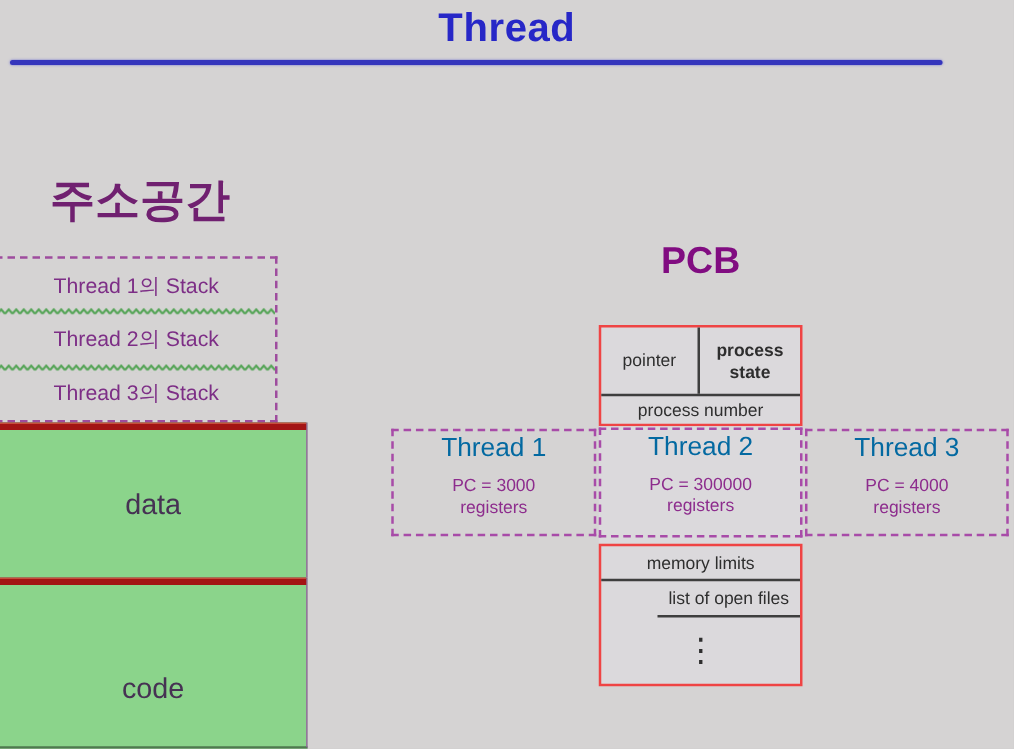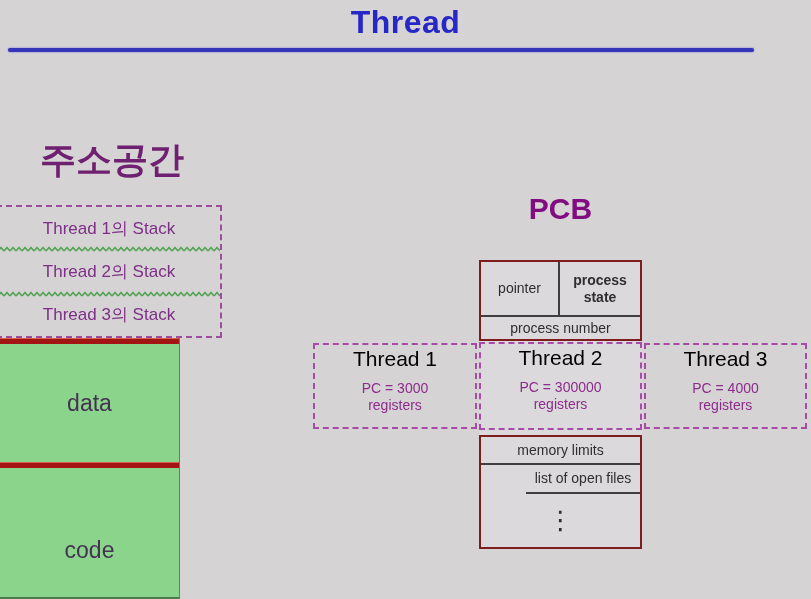--- a/index.html
+++ b/index.html
@@ -12,50 +12,50 @@
   .title-underline{position:absolute;left:8px;top:48px;width:746px;height:4px;background:#3535bc;border-radius:2px;
                    box-shadow:0 0 2px #6a6ad0;}
 
   
   .addr-heading{position:absolute;left:40px;top:136px;font-size:36px;font-weight:bold;color:#702070;}
   .stack-box{position:absolute;left:-4px;top:205px;width:226px;height:133px;border:2px dashed #9e4c9e;box-sizing:border-box;}
   .stack-row{height:43px;display:flex;align-items:center;justify-content:center;
              font-size:17px;color:#7d2e86;}
   .zigzag{position:absolute;left:0;width:100%;height:7px;}
 
-  .seg{position:absolute;left:0;width:180px;box-sizing:border-box;background:#8bd48b;
+  .seg{position:absolute;left:0;width:246px;box-sizing:border-box;background:#8bd48b;
        border-right:1px solid #9659a0;display:flex;flex-direction:column;}
   .seg .redbar{height:6px;background:#a31414;box-shadow:0 1px 0 #d4614a inset;}
   .seg .seg-label{flex:1;display:flex;align-items:center;justify-content:center;
                   font-size:23px;color:#463253;}
   .seg-data{top:338px;height:124px;}
   .seg-code{top:462px;height:137px;border-bottom:2px solid #4f7a4f;gap:36px;}
 
   
   .pcb-heading{position:absolute;left:479px;top:192px;width:163px;text-align:center;
                font-size:30px;font-weight:bold;color:#810c81;}
-  .tbl{position:absolute;left:479px;width:163px;box-sizing:border-box;border:2px solid #7f1d1d;background:#dbd9dc;
+  .tbl{position:absolute;left:479px;width:163px;box-sizing:border-box;border:2px solid #ef4444;background:#dbd9dc;
        color:#2e2e2e;font-size:14px;}
   .tbl-top{top:260px;height:81px;display:flex;flex-direction:column;}
   .tbl-row1{height:53px;display:flex;}
   .cell{display:flex;align-items:center;justify-content:center;text-align:center;line-height:1.15;}
   .cell-pointer{width:79px;border-right:2px solid #3e3e3e;box-sizing:border-box;}
   .cell-pstate{flex:1;font-weight:bold;}
   .tbl-row2{flex:1;border-top:2px solid #3e3e3e;display:flex;align-items:center;justify-content:center;}
   .thread-zone{position:absolute;left:479px;top:341px;width:163px;height:94px;background:#dbd9dc;}
   .tbl-bottom{top:435px;height:114px;display:flex;flex-direction:column;}
   .tbl-mem{height:26px;border-bottom:2px solid #3e3e3e;}
   .tbl-files{height:27px;border-bottom:2px solid #3e3e3e;margin-left:45px;}
   .tbl-dots{flex:1;display:flex;align-items:center;justify-content:center;
             font-size:26px;color:#2e2e2e;letter-spacing:0;}
 
   
   .thread-box{position:absolute;top:343px;height:86px;border:2px dashed #a84ba8;box-sizing:border-box;
               display:flex;flex-direction:column;align-items:center;color:#8d2c8d;}
-  .thread-box .t-title{font-size:21px;margin-top:2px;color:#000000;}
+  .thread-box .t-title{font-size:21px;margin-top:2px;color:#0369a1;}
   .thread-box .t-pc{font-size:14px;margin-top:9px;}
   .thread-box .t-reg{font-size:14px;margin-top:1px;}
   .thread-1{left:313px;width:164px;}
   .thread-2{left:479px;top:342px;width:163px;height:88px;}
   .thread-3{left:644px;width:163px;}
 </style>
 </head>
 <body>
 
 <div class="page">

